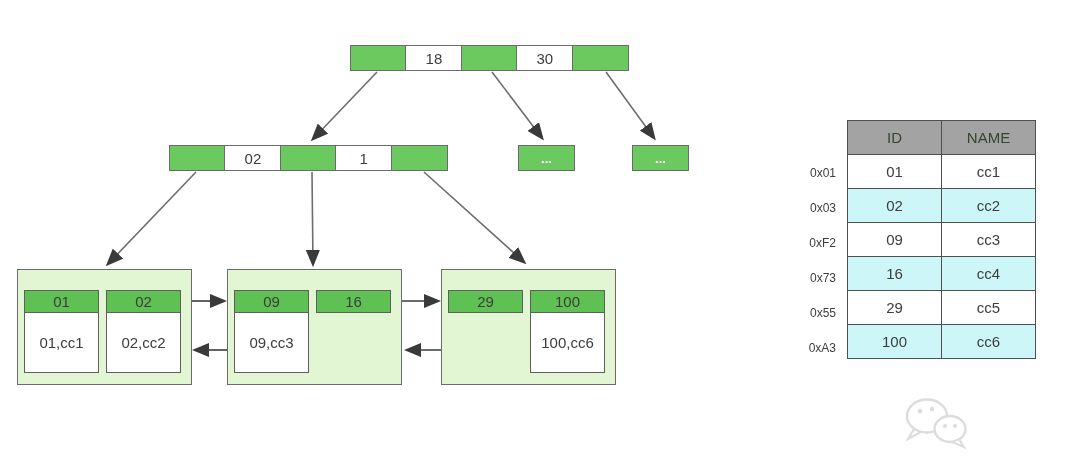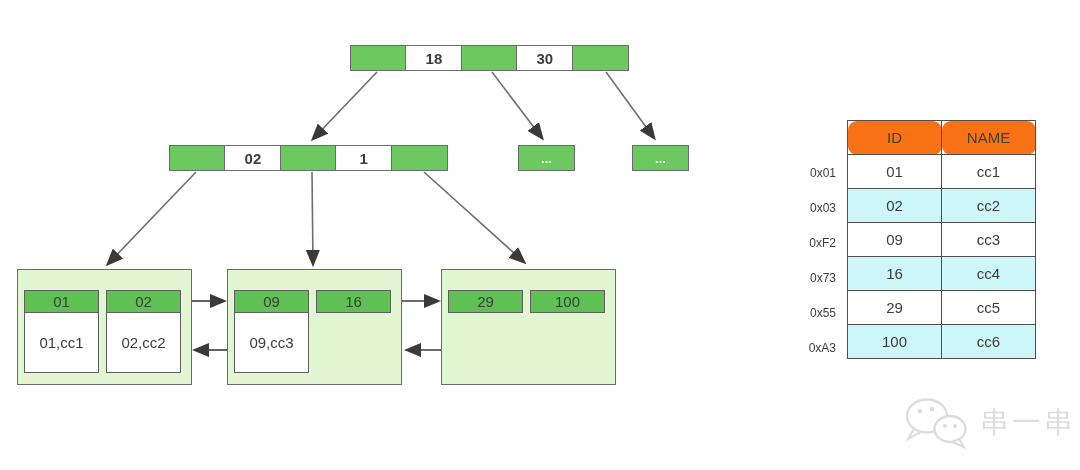--- a/index.html
+++ b/index.html
@@ -1,21 +1,21 @@
 <!DOCTYPE html>
 <html><head>
 <meta charset="utf-8">
 <style>
   html,body{margin:0;padding:0;background:#ffffff;}
   .canvas{
     position:relative;width:1080px;height:470px;background:#ffffff;
     font-family:"Liberation Sans","DejaVu Sans",sans-serif;color:#3d3d3d;overflow:hidden;
   }
   
-  .tree-node{position:absolute;display:flex;font-weight:bold;}
+  .tree-node{position:absolute;display:flex;}
   .tn-cell{
     width:57px;height:26px;box-sizing:border-box;border:1.6px solid #6b6b6b;
     display:flex;align-items:center;justify-content:center;
     font-size:15px;margin-left:-1.6px;background:#fff;
   }
   .tn-cell:first-child{margin-left:0;}
   .cell-green{background:#6cc95f;}
   .ellipsis-box{
     position:absolute;width:57px;height:26px;box-sizing:border-box;
     border:1.6px solid #6b6b6b;background:#6cc95f;color:#ffffff;
@@ -40,21 +40,21 @@
   
   .addr-col{position:absolute;left:778px;top:156px;width:58px;}
   .addr-col .addr{height:35px;line-height:35px;text-align:right;font-size:12px;}
   table.dtable{
     position:absolute;left:847px;top:120px;border-collapse:collapse;
   }
   table.dtable td{
     width:93px;height:33px;box-sizing:content-box;border:1.8px solid #4f4f4f;
     text-align:center;font-size:15px;background:#ffffff;padding:0;
   }
-  table.dtable tr.hd td{background:#f97316;color:#37442f;border-radius:9px;}
+  table.dtable tr.hd td{background:#a3a3a3;color:#37442f;}
   table.dtable tr.alt td{background:#cdf6f8;}
   
   .overlay{position:absolute;left:0;top:0;pointer-events:none;}
   
   .wm{position:absolute;left:900px;top:395px;display:flex;align-items:center;}
   .wm-text{font-size:29px;color:#dcdcdc;letter-spacing:3px;margin-left:8px;}
 </style>
 </head>
 <body>
 
@@ -125,20 +125,21 @@
       <div class="leaf-key">16</div>
     </div>
   </div>
 
   <div class="leaf" style="left:441px;">
     <div class="leaf-cell c1">
       <div class="leaf-key">29</div>
     </div>
     <div class="leaf-cell c2">
       <div class="leaf-key">100</div>
+      <div class="leaf-rec">100,cc6</div>
     </div>
   </div>
 
   <div class="addr-col">
     <div class="addr">0x01</div>
     <div class="addr">0x03</div>
     <div class="addr">0xF2</div>
     <div class="addr">0x73</div>
     <div class="addr">0x55</div>
     <div class="addr">0xA3</div>
@@ -181,16 +182,15 @@
     <svg width="72" height="56" viewBox="0 0 72 56">
       <ellipse cx="27" cy="21" rx="20" ry="16.5" fill="#ffffff" stroke="#dcdcdc" stroke-width="2.4"></ellipse>
       <path d="M14 34 L8 44 L21 37 Z" fill="#ffffff" stroke="#dcdcdc" stroke-width="2"></path>
       <circle cx="20" cy="16" r="2.2" fill="#dcdcdc"></circle>
       <circle cx="32" cy="14" r="2.2" fill="#dcdcdc"></circle>
       <ellipse cx="50" cy="34" rx="15.5" ry="13" fill="#ffffff" stroke="#dcdcdc" stroke-width="2.4"></ellipse>
       <path d="M59 44 L64 52 L52 47 Z" fill="#ffffff" stroke="#dcdcdc" stroke-width="2"></path>
       <circle cx="45" cy="31" r="2" fill="#dcdcdc"></circle>
       <circle cx="55" cy="31" r="2" fill="#dcdcdc"></circle>
     </svg>
-    <span class="wm-text">串一串</span>
   </div>
 
 </div>
 
 </body></html>

